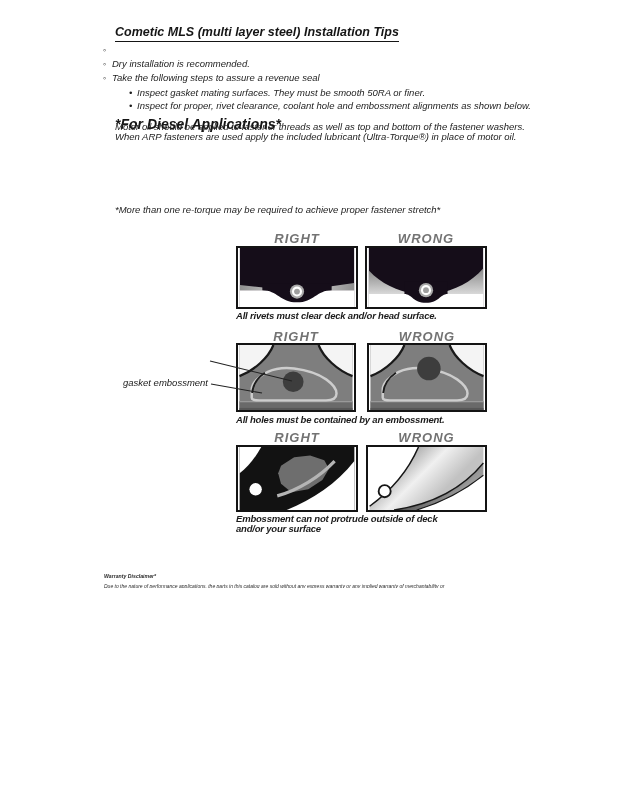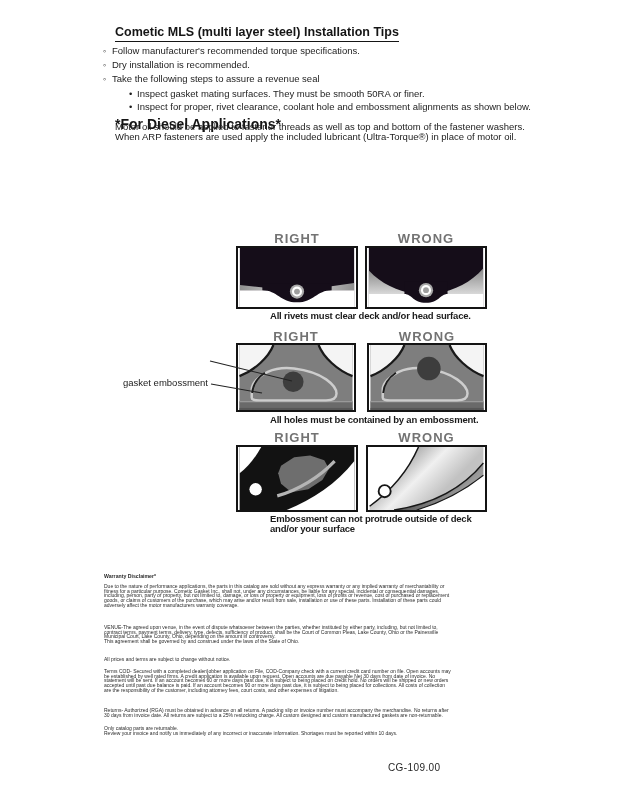--- a/index.html
+++ b/index.html
@@ -1,37 +1,37 @@
 <!DOCTYPE html>
 <html><head>
 <meta charset="utf-8">
 <style>
   html,body{margin:0;padding:0;background:#ffffff;}
-  .page{position:relative;width:618px;height:800px;background:#ffffff;overflow:hidden;
-        font-family:"Liberation Sans",sans-serif;color:#1d1d1d;}
+  .page{position:relative;width:618px;height:588px;background:#ffffff;overflow:hidden;
+        font-family:"Liberation Sans",sans-serif;color:#1d1d1d;font-style:italic;}
   .abs{position:absolute;}
   .pre{white-space:pre-line;}
 
   .doc-title{left:115px;top:25px;font-size:12.5px;font-weight:bold;color:#151515;
              border-bottom:1.6px solid #151515;padding-bottom:2px;letter-spacing:0;}
 
   .tips{left:103px;top:44px;font-size:9.5px;line-height:13.2px;color:#1d1d1d;width:470px;}
   .tip-row{display:flex;align-items:baseline;}
   .tip-row .mk{width:9px;font-size:9px;flex:none;}
   .tip-row.sub{padding-left:26px;}
   .tip-row.sub .mk{width:8px;font-size:9.5px;}
 
   .diesel-h{left:115px;top:116px;font-size:14px;font-weight:bold;color:#151515;}
   .body-p{left:115px;width:445px;font-size:9.5px;line-height:10.4px;color:#222;}
   .p1{top:122px;} .p2{top:165px;} .p3{top:205px;}
 
   .rw-label{font-size:13px;font-weight:600;letter-spacing:1px;color:#737373;text-align:center;}
   .fig-box{border:2px solid #141414;background:#fff;}
   .fig-box svg{display:block;}
-  .fig-caption{font-size:9.5px;font-weight:600;letter-spacing:-0.2px;color:#1b1b1b;line-height:10.3px;margin-left:34px;}
+  .fig-caption{font-size:9.5px;font-weight:600;letter-spacing:-0.2px;color:#1b1b1b;line-height:10.3px;}
 
   .side-label{font-size:9.5px;line-height:9.8px;text-align:right;color:#1b1b1b;width:112px;left:96px;}
 
   .warranty{left:104px;top:574px;width:430px;font-size:5px;line-height:4.8px;color:#2b2b2b;}
   .warranty .w-h{font-weight:bold;font-size:5.2px;}
   .warranty p{margin:0;}
   .warranty .wp1{margin-top:5px;} .warranty .wp2{margin-top:17px;}
   .warranty .wp3{margin-top:13px;} .warranty .wp4{margin-top:7px;}
   .warranty .wp5{margin-top:15.5px;} .warranty .wp6{margin-top:8.5px;}
 
@@ -40,21 +40,20 @@
 </head>
 <body>
 
 <div class="page">
 
   <div class="abs doc-title">Cometic MLS (multi layer steel) Installation Tips</div>
 
   <div class="abs tips">
     <div class="tip-row">
       <span class="mk">◦</span>
-      <span>Follow manufacturer's recommended torque specifications.</span>
     </div>
     <div class="tip-row">
       <span class="mk">◦</span>
       <span>Dry installation is recommended.</span>
     </div>
     <div class="tip-row">
       <span class="mk">◦</span>
       <span>Take the following steps to assure a revenue seal</span>
     </div>
     <div class="tip-row sub">
@@ -63,20 +62,21 @@
     </div>
     <div class="tip-row sub">
       <span class="mk">•</span>
       <span>Inspect for proper, rivet clearance, coolant hole and embossment alignments as shown below.</span>
     </div>
   </div>
 
   <div class="abs diesel-h">*For Diesel Applications*</div>
   <div class="abs body-p p1 pre">Motor oil should be applied to fastener threads as well as top and bottom of the fastener washers.
 When ARP fasteners are used apply the included lubricant (Ultra-Torque®) in place of motor oil.</div>
+  <div class="abs body-p p3">*More than one re-torque may be required to achieve proper fastener stretch*</div>
 
   <div class="abs rw-label" style="left:236px;top:231px;width:122px;">RIGHT</div>
   <div class="abs rw-label" style="left:365px;top:231px;width:122px;">WRONG</div>
 
   <div class="abs fig-box" style="left:236px;top:246px;">
     <svg width="118" height="59" viewBox="0 0 122 63">
       <defs>
         <linearGradient id="g1l" x1="0" y1="0" x2="1" y2="0">
           <stop offset="0" stop-color="#8f8f8f"></stop>
             <stop offset="1" stop-color="#dadada"></stop>

